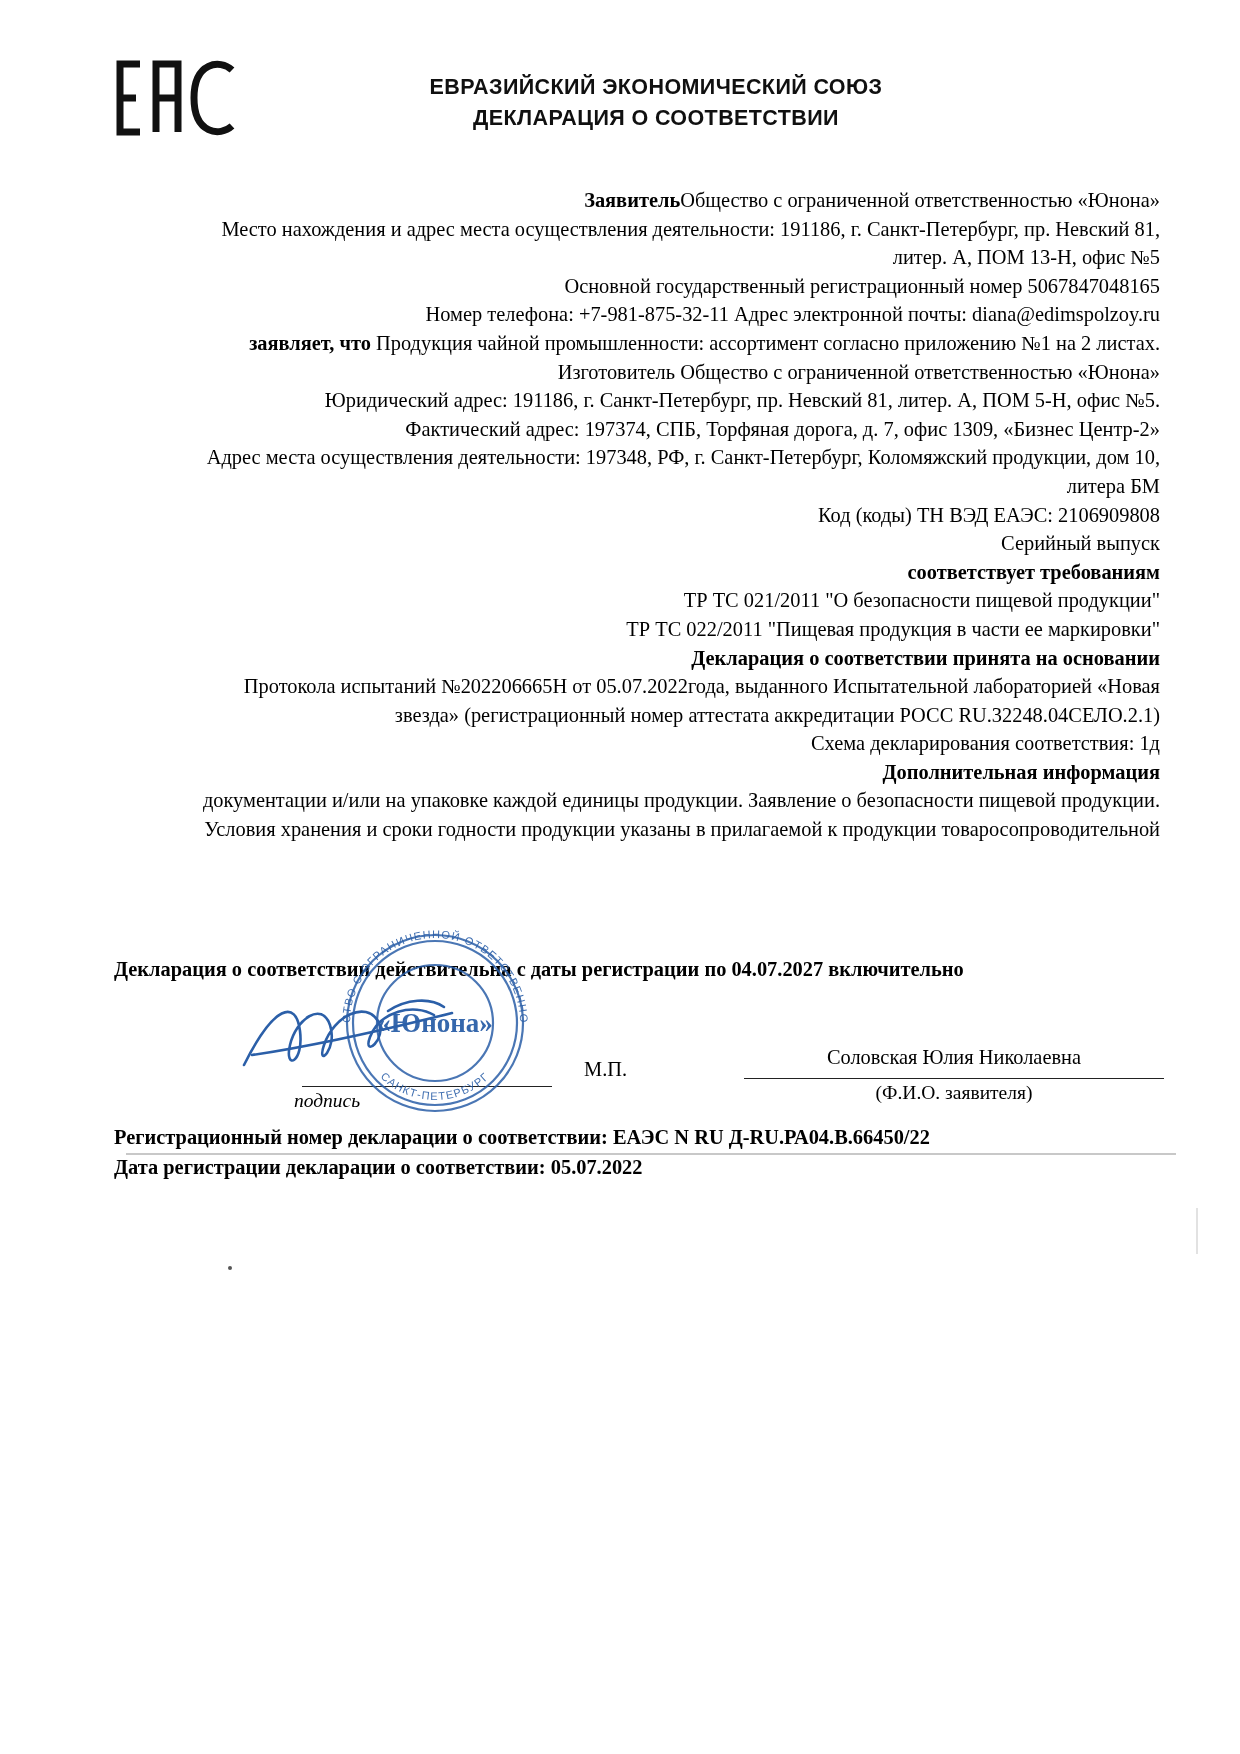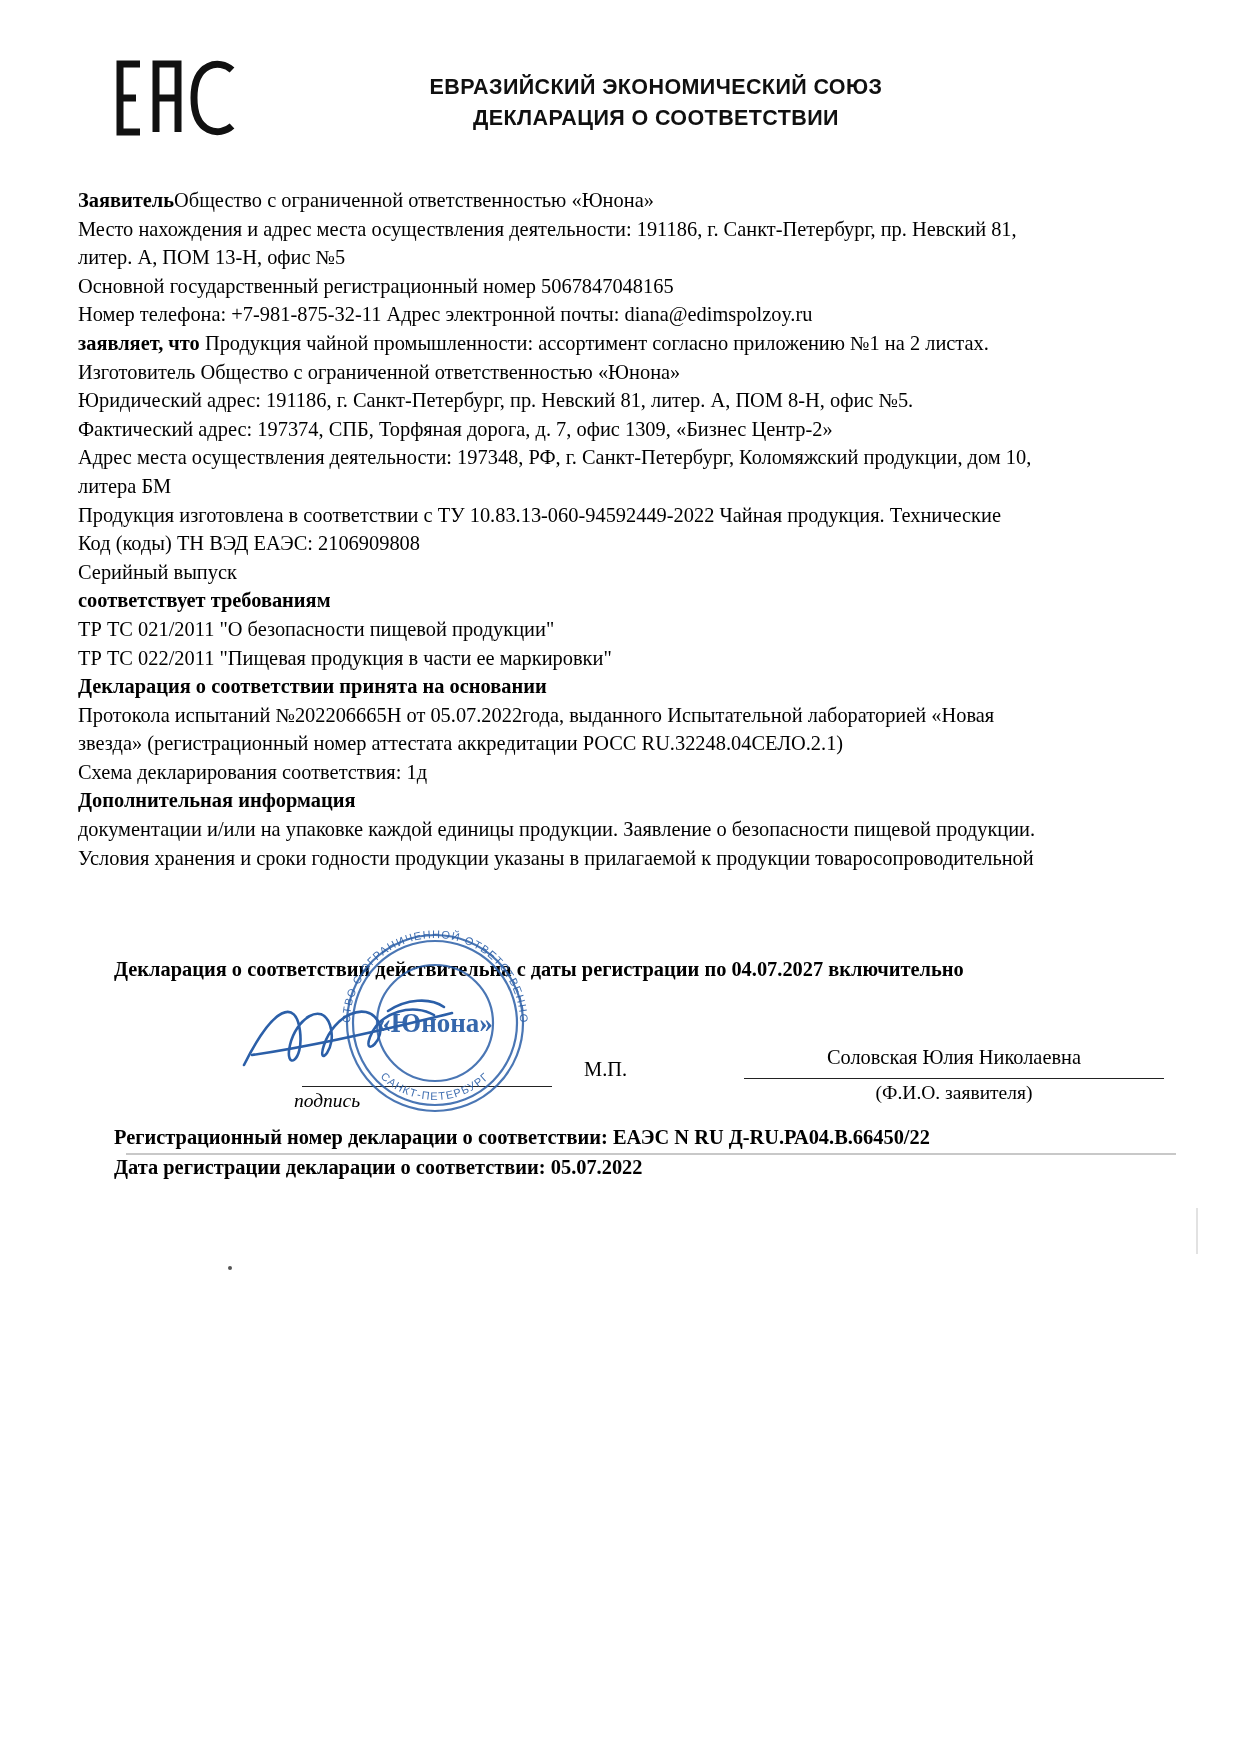--- a/index.html
+++ b/index.html
@@ -61,20 +61,21 @@
     left: 78px;
     top: 186px;
     width: 1082px;
     font-size: 20.4px;
     line-height: 28.6px;
     text-align: left;
   }
   .content p {
     margin: 0;
     padding: 0;
+    text-align: right;
   }
   .b { font-weight: bold; }
 
   
   .sig-area {
     position: absolute;
     left: 78px;
     top: 1010px;
     width: 1082px;
     height: 180px;
@@ -227,25 +228,24 @@
     <p><span class="b">Заявитель</span><span>Общество с ограниченной ответственностью «Юнона»</span></p>
 
     <p>Место нахождения и адрес места осуществления деятельности: 191186, г. Санкт-Петербург, пр. Невский 81,</p>
     <p>литер. А, ПОМ 13-Н, офис №5</p>
     <p>Основной государственный регистрационный номер 5067847048165</p>
     <p>Номер телефона: +7-981-875-32-11 Адрес электронной почты: diana@edimspolzoy.ru</p>
 
     <p><span class="b">заявляет, что</span>&nbsp;<span>Продукция чайной промышленности: ассортимент согласно приложению №1 на 2 листах.</span></p>
 
     <p>Изготовитель Общество с ограниченной ответственностью «Юнона»</p>
-    <p>Юридический адрес: 191186, г. Санкт-Петербург, пр. Невский 81, литер. А, ПОМ 8-Н, офис №5.</p>
+    <p>Юридический адрес: 191186, г. Санкт-Петербург, пр. Невский 81, литер. А, ПОМ 5-Н, офис №5.</p>
     <p>Фактический адрес: 197374, СПБ, Торфяная дорога, д. 7, офис 1309, «Бизнес Центр-2»</p>
     <p>Адрес места осуществления деятельности: 197348, РФ, г. Санкт-Петербург, Коломяжский продукции, дом 10,</p>
     <p>литера БМ</p>
-    <p>Продукция изготовлена в соответствии с ТУ 10.83.13-060-94592449-2022 Чайная продукция. Технические</p>
     <p>Код (коды) ТН ВЭД ЕАЭС: 2106909808</p>
     <p>Серийный выпуск</p>
 
     <p class="b">соответствует требованиям</p>
     <p>ТР ТС 021/2011 "О безопасности пищевой продукции"</p>
     <p>ТР ТС 022/2011 "Пищевая продукция в части ее маркировки"</p>
 
     <p class="b">Декларация о соответствии принята на основании</p>
     <p>Протокола испытаний №202206665Н от 05.07.2022года, выданного Испытательной лабораторией «Новая</p>
     <p>звезда» (регистрационный номер аттестата аккредитации РОСС RU.32248.04СЕЛО.2.1)</p>

